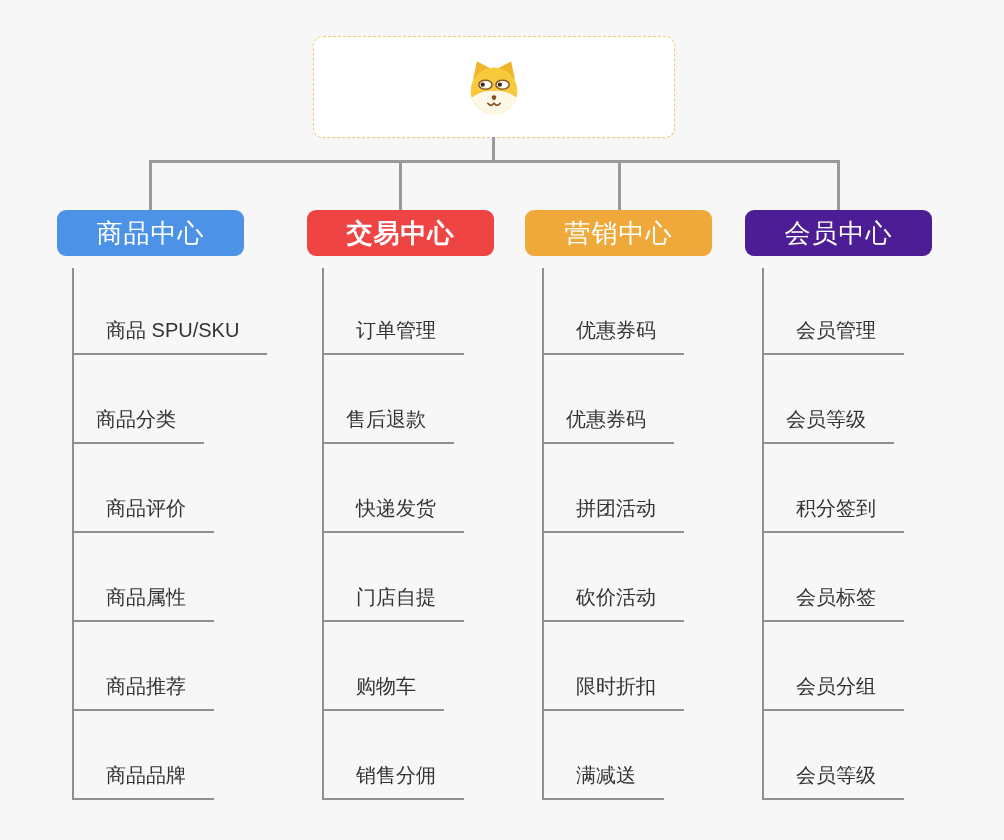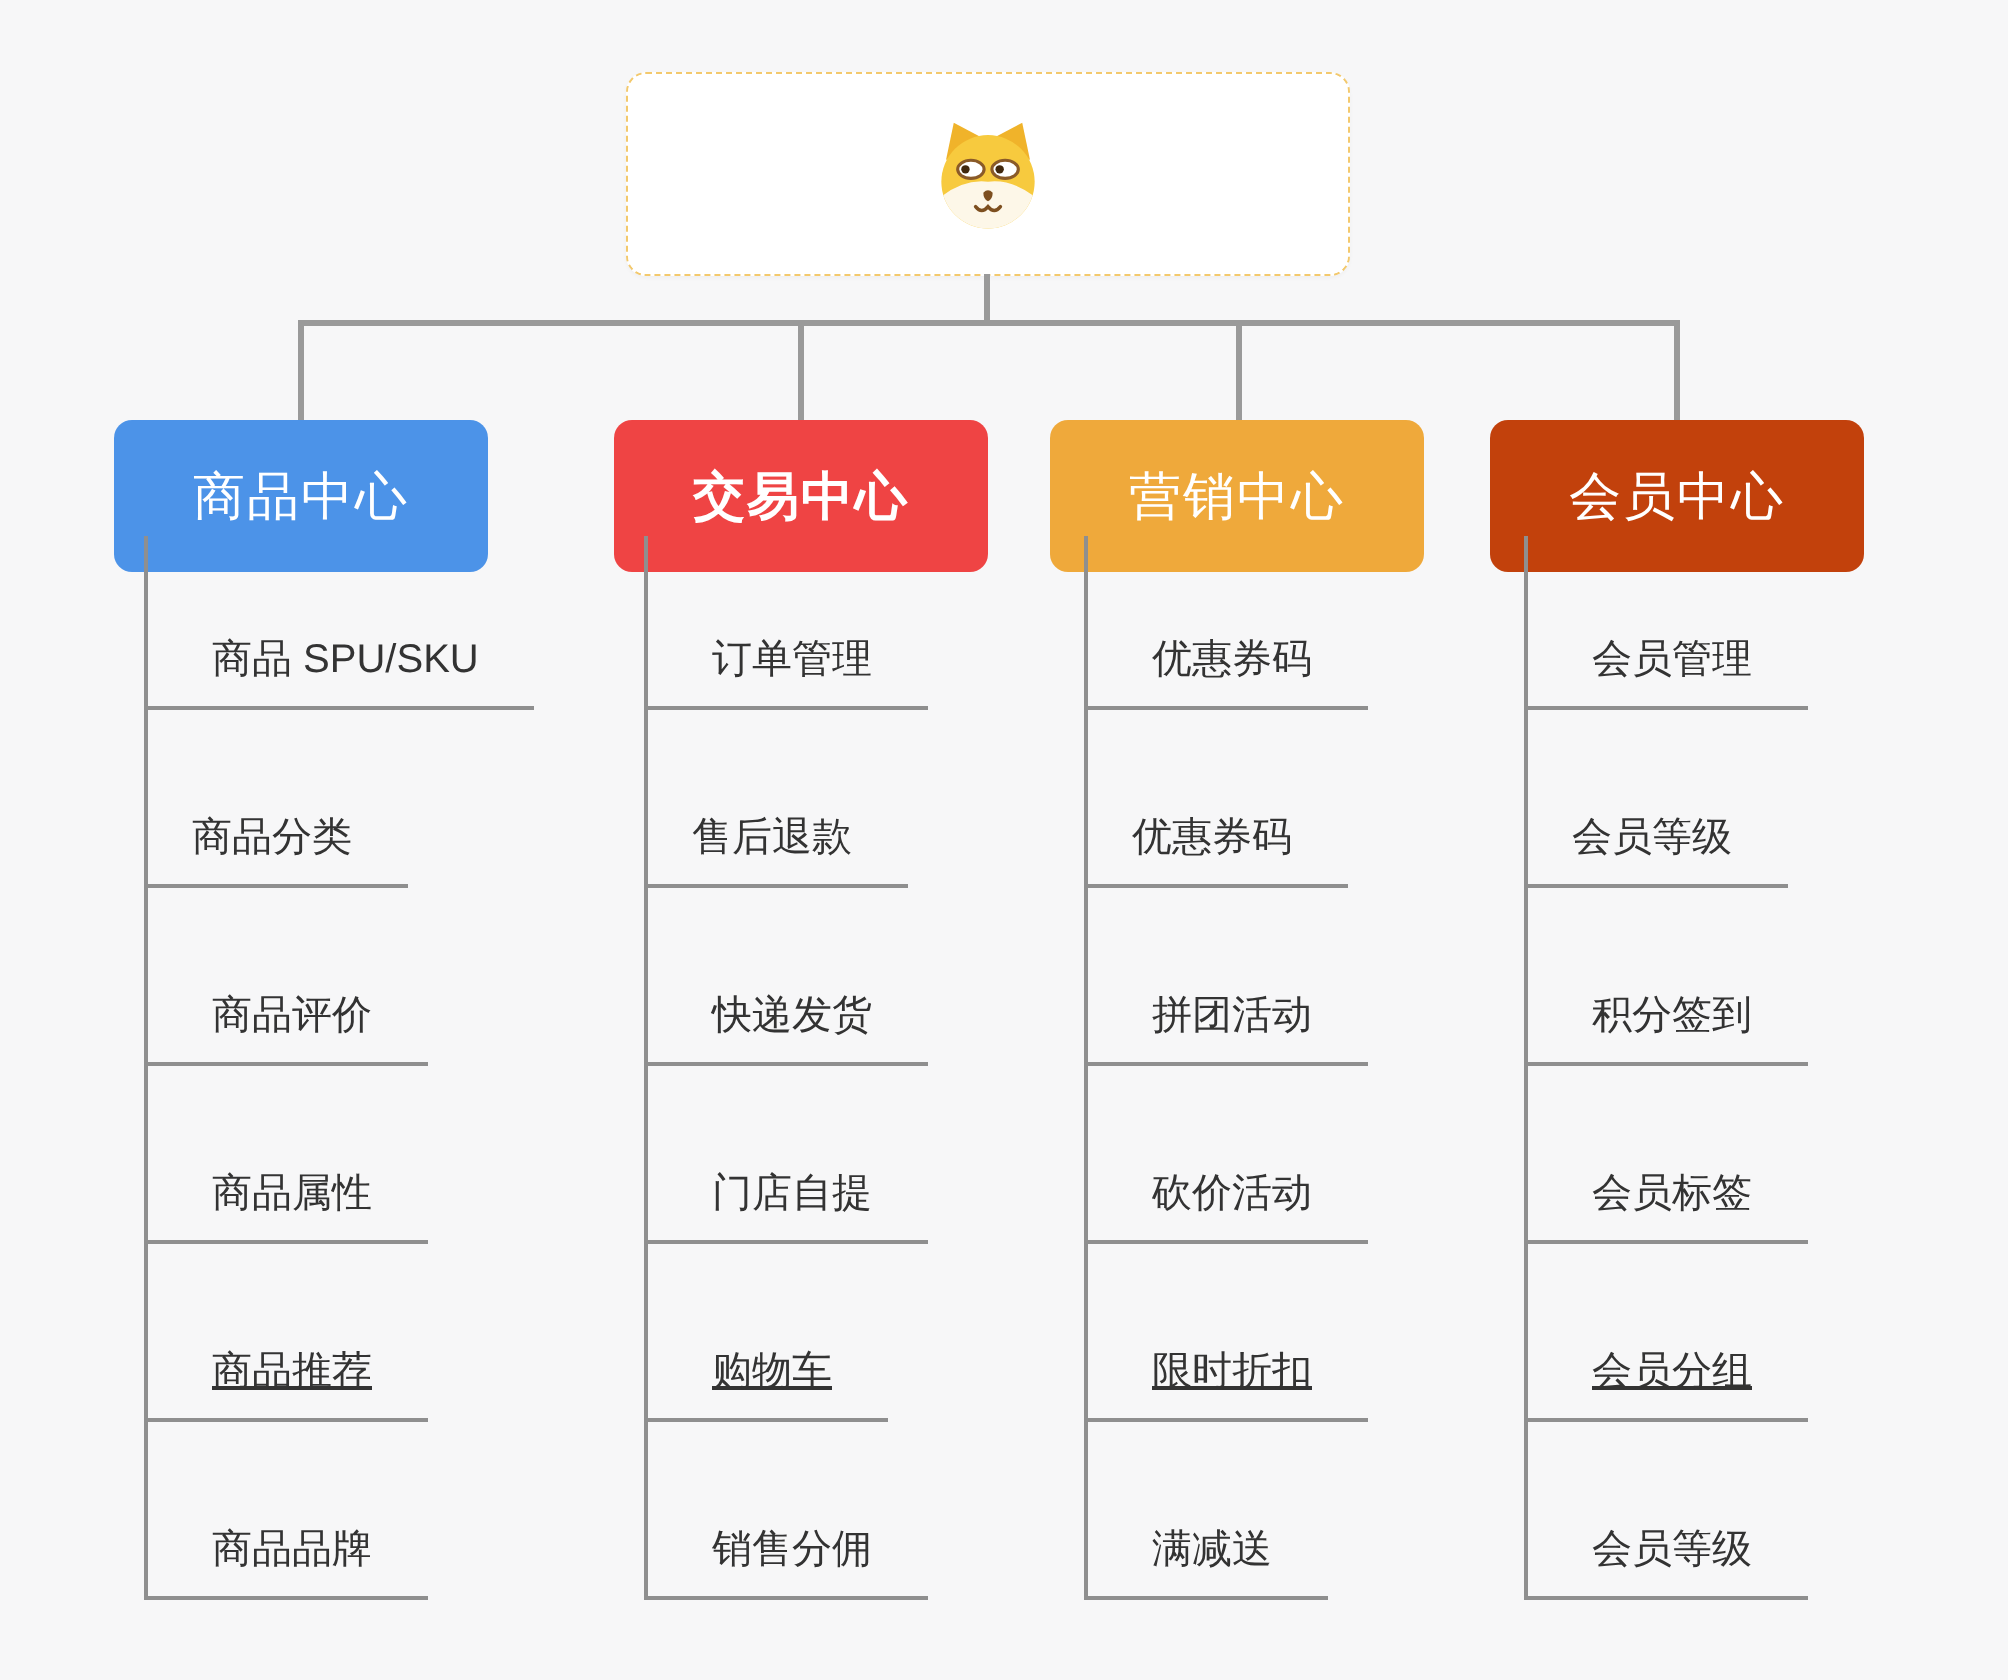--- a/index.html
+++ b/index.html
@@ -40,21 +40,21 @@
   .conn{background:var(--connector);}
   .conn-stub   {left:492px;top:137px;width:3px;height:26px;}
   .conn-hbar   {left:149px;top:160px;width:691px;height:3px;}
   .conn-drop-0 {left:149px;top:160px;width:3px;height:50px;}
   .conn-drop-1 {left:399px;top:160px;width:3px;height:50px;}
   .conn-drop-2 {left:618px;top:160px;width:3px;height:50px;}
   .conn-drop-3 {left:837px;top:160px;width:3px;height:50px;}
 
   
   .branch-box{
-    top:210px;width:187px;height:76px;
+    top:210px;width:187px;height:46px;
     border-radius:9px;
     display:flex;align-items:center;justify-content:center;
     color:#ffffff;font-size:26px;letter-spacing:1px;
     white-space:nowrap;
   }
   .branch-0{left:57px;}
   .branch-1{left:307px;}
   .branch-2{left:525px;font-family:Liberation Serif, serif;}
   .branch-3{left:745px;}
 
@@ -69,21 +69,21 @@
   .leaf{
     position:absolute;
     padding:0 28px 8px 34px;
     border-bottom:2px solid var(--leafline);
     font-size:20px;line-height:30px;
     color:var(--leaftext);
     white-space:nowrap;
   }
   .col-0{left:72px;} .col-1{left:322px;} .col-2{left:542px;} .col-3{left:762px;}
   .row-0{top:315px;} .row-1{top:404px;padding-left:24px;} .row-2{top:493px;}
-  .row-3{top:582px;} .row-4{top:671px;text-decoration:underline;} .row-5{top:760px;}
+  .row-3{top:582px;} .row-4{top:671px;} .row-5{top:760px;}
 </style>
 </head>
 <body>
 
 <div class="abs root-node">
   <svg class="root-icon" viewBox="0 0 72 72" aria-hidden="true">
     <path d="M14,3 L31,12 L9,27 Z" fill="#f0b32a"></path>
     <path d="M58,3 L41,12 L63,27 Z" fill="#f0b32a"></path>
     <circle cx="36" cy="41" r="30" fill="#f7ca3e"></circle>
     <clipPath id="headclip">
@@ -102,21 +102,21 @@
 <div class="abs conn conn-stub"></div>
 <div class="abs conn conn-hbar"></div>
 <div class="abs conn conn-drop-0"></div>
 <div class="abs conn conn-drop-1"></div>
 <div class="abs conn conn-drop-2"></div>
 <div class="abs conn conn-drop-3"></div>
 
 <div class="abs branch-box branch-0" style="background-color: rgb(76, 147, 232);">商品中心</div>
 <div class="abs branch-box branch-1" style="background-color: #ef4444; font-weight: bold;">交易中心</div>
 <div class="abs branch-box branch-2" style="background-color: rgb(239, 169, 59);">营销中心</div>
-<div class="abs branch-box branch-3" style="background-color: #c2410c;">会员中心</div>
+<div class="abs branch-box branch-3" style="background-color: #4c1d95;">会员中心</div>
 
 <div class="abs trunk trunk-0"></div>
 <div class="abs trunk trunk-1"></div>
 <div class="abs trunk trunk-2"></div>
 <div class="abs trunk trunk-3"></div>
 
 <div class="leaf col-0 row-0">商品 SPU/SKU</div>
 <div class="leaf col-0 row-1">商品分类</div>
 <div class="leaf col-0 row-2">商品评价</div>
 <div class="leaf col-0 row-3">商品属性</div>

